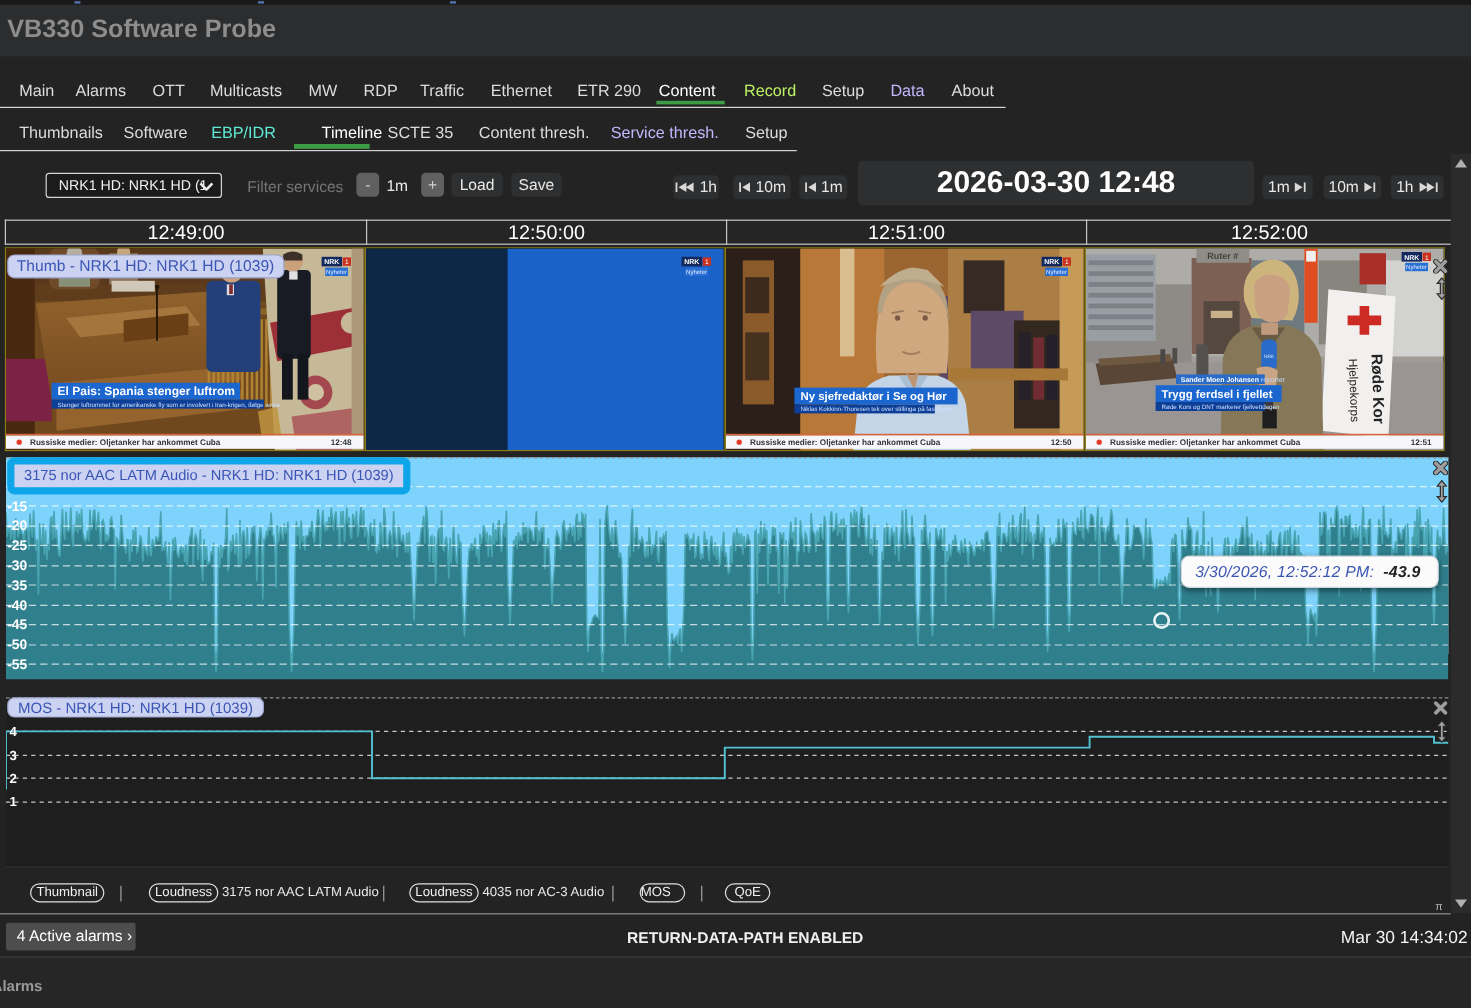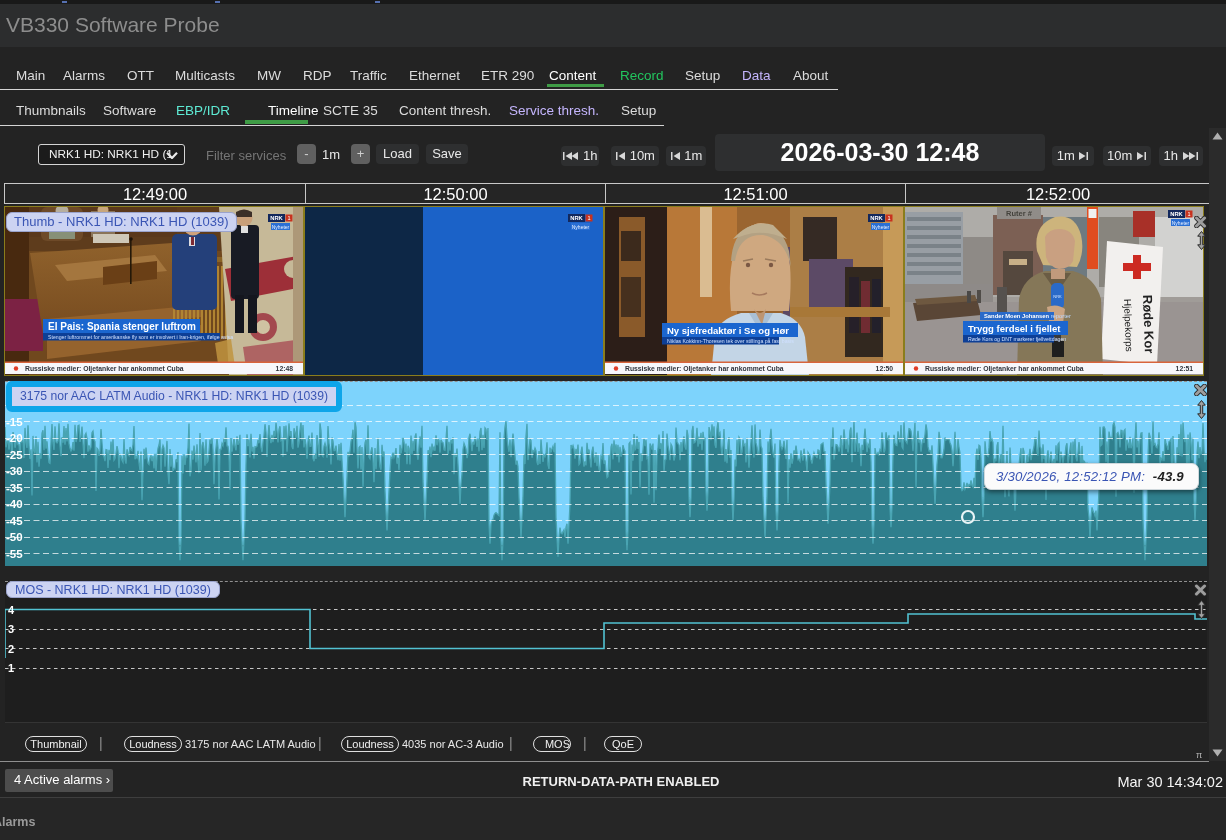--- a/index.html
+++ b/index.html
@@ -13,33 +13,33 @@
 </style></head>
 <body>
 
 <div class="abs" style="left:0;top:0;width:1226px;height:4px;background:#191919;overflow:hidden">
   <div style="position:absolute;left:62px;top:1px;width:5px;height:2px;background:#5670b0"></div>
     <div style="position:absolute;left:215px;top:1px;width:5px;height:2px;background:#5670b0"></div>
     <div style="position:absolute;left:375px;top:1px;width:5px;height:2px;background:#5670b0"></div>
 </div>
 
 <div class="abs" style="left:0;top:4px;width:1226px;height:43px;background:#2c2d2e"></div>
-<div class="abs" style="left:6px;top:13px;font-size:21px;font-weight:normal;color:#8d8d8d">VB330 Software Probe</div>
+<div class="abs" style="left:6px;top:13px;font-size:21px;font-weight:bold;color:#8d8d8d">VB330 Software Probe</div>
 
 <span style="position:absolute;left:16px;top:68px;font-size:13.5px;color:#dcdcdc">Main</span>
 <span style="position:absolute;left:63px;top:68px;font-size:13.5px;color:#dcdcdc">Alarms</span>
 <span style="position:absolute;left:127px;top:68px;font-size:13.5px;color:#dcdcdc">OTT</span>
 <span style="position:absolute;left:175px;top:68px;font-size:13.5px;color:#dcdcdc">Multicasts</span>
 <span style="position:absolute;left:257px;top:68px;font-size:13.5px;color:#dcdcdc">MW</span>
 <span style="position:absolute;left:303px;top:68px;font-size:13.5px;color:#dcdcdc">RDP</span>
 <span style="position:absolute;left:350px;top:68px;font-size:13.5px;color:#dcdcdc">Traffic</span>
 <span style="position:absolute;left:409px;top:68px;font-size:13.5px;color:#dcdcdc">Ethernet</span>
 <span style="position:absolute;left:481px;top:68px;font-size:13.5px;color:#dcdcdc">ETR 290</span>
 <span style="position:absolute;left:549px;top:68px;font-size:13.5px;color:#fff">Content</span>
-<span style="position:absolute;left:620px;top:68px;font-size:13.5px;color:#22c55e">Record</span>
+<span style="position:absolute;left:620px;top:68px;font-size:13.5px;color:#bef264">Record</span>
 <span style="position:absolute;left:685px;top:68px;font-size:13.5px;color:#dcdcdc">Setup</span>
 <span style="position:absolute;left:742px;top:68px;font-size:13.5px;color:#c4b5fd">Data</span>
 <span style="position:absolute;left:793px;top:68px;font-size:13.5px;color:#dcdcdc">About</span>
 <div class="abs" style="left:547px;top:84px;width:57px;height:3px;background:#3f9c46"></div>
 <div class="abs" style="left:0;top:89px;width:838px;height:1px;background:#d4d4d4"></div>
 <span style="position:absolute;left:16px;top:103px;font-size:13.5px;color:#dcdcdc">Thumbnails</span>
 <span style="position:absolute;left:103px;top:103px;font-size:13.5px;color:#dcdcdc">Software</span>
 <span style="position:absolute;left:176px;top:103px;font-size:13.5px;color:#5eead4">EBP/IDR</span>
 <span style="position:absolute;left:268px;top:103px;font-size:13.5px;color:#fff">Timeline</span>
 <span style="position:absolute;left:323px;top:103px;font-size:13.5px;color:#dcdcdc">SCTE 35</span>
@@ -402,21 +402,21 @@
 </svg>
 
 <div class="abs" style="left:25px;top:736px;width:62px;height:16px;border:1.5px solid #e0e0e0;border-radius:8px;color:#f0f0f0;font-size:11px;text-align:center;line-height:14px">Thumbnail</div>
 <div class="abs" style="left:99px;top:735px;color:#909090;font-size:14px">|</div>
 <div class="abs" style="left:124px;top:736px;width:58px;height:16px;border:1.5px solid #e0e0e0;border-radius:8px;color:#f0f0f0;font-size:11px;text-align:center;line-height:14px">Loudness</div>
 <div class="abs" style="left:185px;top:738px;color:#e8e8e8;font-size:11px">3175 nor AAC LATM Audio</div>
 <div class="abs" style="left:318px;top:735px;color:#909090;font-size:14px">|</div>
 <div class="abs" style="left:341px;top:736px;width:58px;height:16px;border:1.5px solid #e0e0e0;border-radius:8px;color:#f0f0f0;font-size:11px;text-align:center;line-height:14px">Loudness</div>
 <div class="abs" style="left:402px;top:738px;color:#e8e8e8;font-size:11px">4035 nor AC-3 Audio</div>
 <div class="abs" style="left:509px;top:735px;color:#909090;font-size:14px">|</div>
-<div class="abs" style="left:533px;top:736px;width:38px;height:16px;border:1.5px solid #e0e0e0;border-radius:8px;color:#f0f0f0;font-size:11px;text-align:right;line-height:14px">MOS</div>
+<div class="abs" style="left:533px;top:736px;width:38px;height:16px;border:1.5px solid #e0e0e0;border-radius:8px;color:#f0f0f0;font-size:11px;text-align:left;line-height:14px">MOS</div>
 <div class="abs" style="left:583px;top:735px;color:#909090;font-size:14px">|</div>
 <div class="abs" style="left:604px;top:736px;width:38px;height:16px;border:1.5px solid #e0e0e0;border-radius:8px;color:#f0f0f0;font-size:11px;text-align:center;line-height:14px">QoE</div>
 
 <div class="abs" style="left:1196px;top:750px;color:#b8b8b8;font-size:9px">π</div>
 <div class="abs" style="left:0;top:761px;width:1209px;height:1px;background:#8f8f8f"></div>
 
 <div class="abs" style="left:5px;top:769px;width:108px;height:23px;background:#4d4d4d;border-radius:2px;color:#fff;font-size:13px;line-height:22px;padding-left:9px">4 Active alarms ›</div>
 <div class="abs" style="left:8px;top:774px;width:1226px;text-align:center;color:#f0f0f0;font-size:13px;font-weight:bold">RETURN-DATA-PATH ENABLED</div>
 <div class="abs" style="right:3px;top:774px;color:#f5f5f5;font-size:14.5px">Mar 30 14:34:02</div>
 

